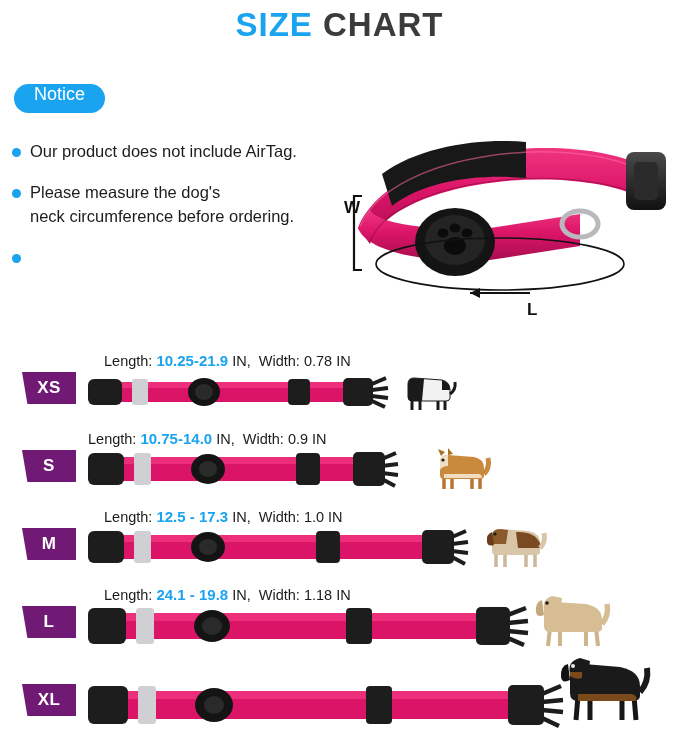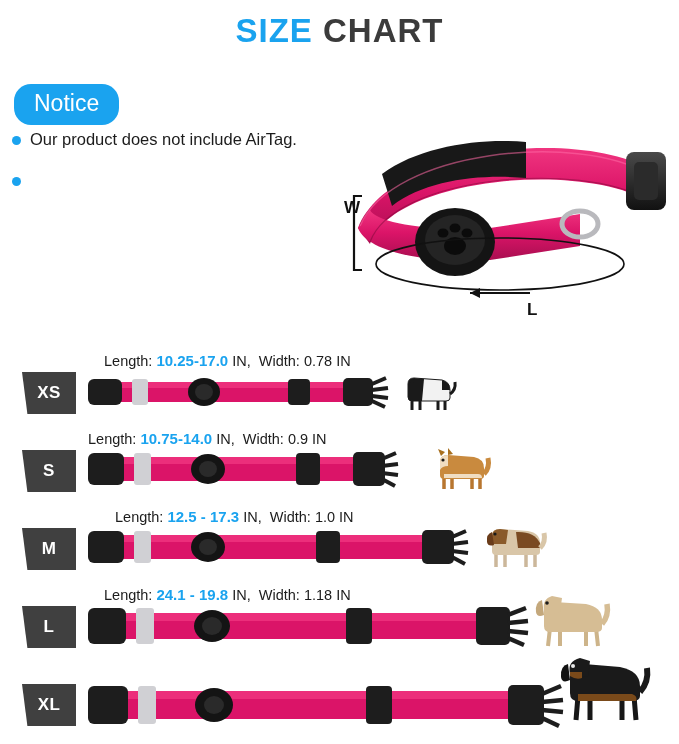--- a/index.html
+++ b/index.html
@@ -9,44 +9,44 @@
     background: #ffffff;
     font-family: "Liberation Sans", sans-serif;
     color: #1a1a1a;
     overflow: hidden;
   }
   .page { position: relative; width: 679px; height: 744px; }
 
   
   .title {
     text-align: center;
-    padding-top: 12px;
+    padding-top: 6px;
     font-size: 33px;
     font-weight: bold;
     letter-spacing: 1px;
   }
   .title .blue { color: #1aa3ef; }
   .title .dark { color: #3b3b3b; }
 
   
   .notice-badge {
     position: absolute;
     left: 14px; top: 84px;
     background: #1aa3ef;
     color: #ffffff;
-    font-size: 23px;
-    padding: 6px 20px 8px 20px;
+    font-size: 18px;
+    padding: 0 20px 8px 20px;
     border-radius: 17px;
     font-family: "Liberation Sans", sans-serif;
   }
 
   
   .notices {
     position: absolute;
-    left: 12px; top: 128px;
+    left: 12px; top: 140px;
     width: 350px;
   }
   .notice-row {
     display: flex;
     align-items: flex-start;
     margin-bottom: 17px;
   }
   .bullet {
     width: 9px; height: 9px;
     border-radius: 50%;
@@ -82,22 +82,22 @@
     font-weight: bold;
     color: #111;
   }
 
   
   .rows { position: absolute; left: 0; top: 350px; width: 679px; }
   .row { position: relative; height: 78px; }
   .size-tag {
     position: absolute;
     left: 22px; top: 22px;
-    width: 54px; height: 42px;
-    background: #404040;
+    width: 54px; height: 32px;
+    background: #701a75;
     color: #fff;
     font-size: 17px;
     font-weight: bold;
     display: flex;
     align-items: center;
     justify-content: center;
     clip-path: polygon(0 0, 100% 0, 100% 100%, 10% 100%);
     letter-spacing: .5px;
   }
   .spec {
@@ -121,20 +121,25 @@
     <span class="blue">SIZE</span>
     <span class="dark">CHART</span>
   </div>
 
   <div class="notice-badge">Notice</div>
 
   <div class="notices">
     <div class="notice-row">
       <span class="bullet"></span>
       <span class="notice-text">Our product does not include AirTag.</span>
+    </div>
+    <div class="notice-row">
+      <span class="bullet"></span>
+      <span class="notice-text" style="white-space:pre-line">Please measure the dog's
+neck circumference before ordering.</span>
     </div>
     <div class="notice-row">
       <span class="bullet"></span>
     </div>
   </div>
 
   <div class="hero">
     <svg width="345" height="215" viewBox="0 0 345 215">
       <defs>
         <linearGradient id="pinkg" x1="0" y1="0" x2="0" y2="1">
@@ -179,21 +184,21 @@
       <path d="M 140 175 L 150 170 L 150 180 Z" fill="#111"></path>
     </svg>
   </div>
   <div class="wlabel">W</div>
   <div class="llabel">L</div>
 
   <div class="rows">
 
     <div class="row">
       <div class="size-tag">XS</div>
-      <div class="spec" style="left:104px;"><span>Length: </span><span class="num">10.25-17.0</span><span> IN,&nbsp; Width: 0.78 IN</span></div>
+      <div class="spec" style="left:104px;"><span>Length: </span><span class="num">10.25-21.9</span><span> IN,&nbsp; Width: 0.78 IN</span></div>
       <div class="collar-wrap" style="left:88px;top:22px;">
         <svg width="300" height="40" viewBox="0 0 300 40">
           <rect x="26" y="10" width="258" height="20" rx="3" fill="#db1468"></rect>
           <rect x="26" y="10" width="258" height="6" rx="3" fill="#f0357f" opacity=".8"></rect>
           <rect x="0" y="7" width="34" height="26" rx="6" fill="#1d1d1d"></rect>
           <rect x="44" y="7" width="16" height="26" rx="3" fill="#d0d0d4"></rect>
           <rect x="200" y="7" width="22" height="26" rx="4" fill="#1d1d1d"></rect>
           <rect x="255" y="6" width="30" height="28" rx="5" fill="#1d1d1d"></rect>
           <ellipse cx="116" cy="20" rx="16" ry="14" fill="#141414"></ellipse>
           <ellipse cx="116" cy="20" rx="9" ry="8" fill="#2a2a2a"></ellipse>
@@ -247,21 +252,21 @@
           <path d="M56 30 Q62 24 60 14" stroke="#c98a3e" stroke-width="5" fill="none"></path>
           <path d="M13 12 L10 5 L17 8 Z" fill="#a8701f"></path>
           <path d="M20 11 L20 4 L25 10 Z" fill="#a8701f"></path>
           <circle cx="15" cy="16" r="1.6" fill="#1a1a1a"></circle>
         </svg>
       </div>
     </div>
 
     <div class="row">
       <div class="size-tag">M</div>
-      <div class="spec" style="left:104px;margin-left:11px;"><span>Length: </span><span class="num">12.5 - 17.3</span><span> IN,&nbsp; Width: 1.0 IN</span></div>
+      <div class="spec" style="left:104px;"><span>Length: </span><span class="num">12.5 - 17.3</span><span> IN,&nbsp; Width: 1.0 IN</span></div>
       <div class="collar-wrap" style="left:88px;top:20px;">
         <svg width="380" height="44" viewBox="0 0 380 44">
           <rect x="26" y="9" width="338" height="24" rx="3" fill="#db1468"></rect>
           <rect x="26" y="9" width="338" height="7" rx="3" fill="#f0357f" opacity=".8"></rect>
           <rect x="0" y="5" width="36" height="32" rx="6" fill="#1d1d1d"></rect>
           <rect x="46" y="5" width="17" height="32" rx="3" fill="#d0d0d4"></rect>
           <rect x="228" y="5" width="24" height="32" rx="4" fill="#1d1d1d"></rect>
           <rect x="334" y="4" width="32" height="34" rx="5" fill="#1d1d1d"></rect>
           <ellipse cx="120" cy="21" rx="17" ry="15" fill="#141414"></ellipse>
           <ellipse cx="120" cy="21" rx="9" ry="8" fill="#2a2a2a"></ellipse>

